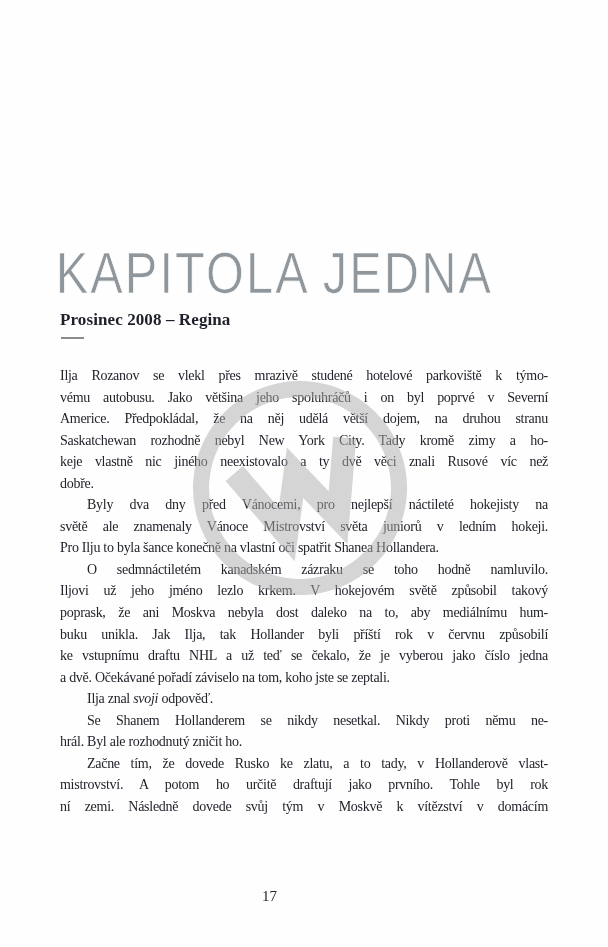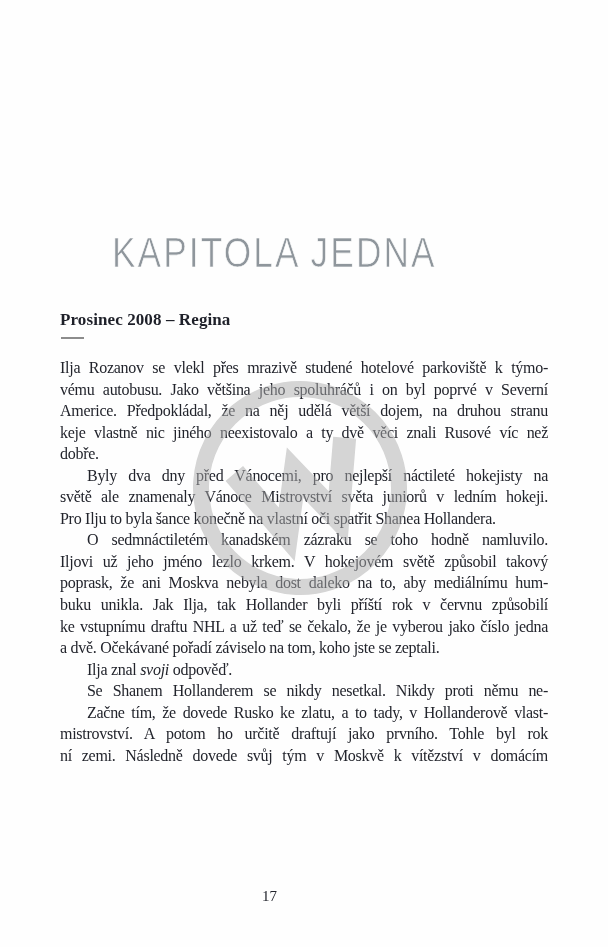--- a/index.html
+++ b/index.html
@@ -12,21 +12,21 @@
     font-family: "Liberation Serif", serif;
   }
 
   .chapter-heading {
     position: absolute;
     top: 201px;
     left: 0;
     width: 548px;
     text-align: center;
     font-family: "Liberation Sans", sans-serif;
-    font-size: 42px;
+    font-size: 58px;
     font-weight: 300;
     line-height: 1.15;
     color: var(--heading, #8f969c);
     -webkit-text-stroke: 0.7px #fefefe;
   }
   .chapter-heading .squeeze {
     display: inline-block;
     letter-spacing: 2.5px;
     transform: scaleX(0.84);
     transform-origin: 50% 50%;
@@ -46,24 +46,24 @@
     position: absolute;
     top: 337px;
     left: 61px;
     width: 23px;
     height: 2px;
     background: var(--rule, #8c8c8c);
   }
 
   .body-text {
     position: absolute;
-    top: 357px;
+    top: 365px;
     left: 60px;
     width: 488px;
-    font-size: 16px;
+    font-size: 14px;
     letter-spacing: -0.28px;
     line-height: 21.55px;
     color: var(--body-text, #22242c);
   }
   .para { margin: 0; }
   .line {
     text-align: justify;
     text-align-last: justify;
     white-space: nowrap;
     overflow: visible;
@@ -100,20 +100,21 @@
 
   <div class="chapter-subtitle">Prosinec 2008 – Regina</div>
 
   <div class="subtitle-rule"></div>
 
   <div class="body-text">
       <div class="para">
         <div class="line"><span>Ilja Rozanov se vlekl přes mrazivě studené hotelové parkoviště k týmo-</span></div>
         <div class="line"><span>vému autobusu. Jako většina jeho spoluhráčů i on byl poprvé v Severní</span></div>
         <div class="line"><span>Americe. Předpokládal, že na něj udělá větší dojem, na druhou stranu</span></div>
+        <div class="line"><span>Saskatchewan rozhodně nebyl New York City. Tady kromě zimy a ho-</span></div>
         <div class="line"><span>keje vlastně nic jiného neexistovalo a ty dvě věci znali Rusové víc než</span></div>
         <div class="line rag"><span>dobře.</span></div>
       </div>
       <div class="para">
         <div class="line indent"><span>Byly dva dny před Vánocemi, pro nejlepší náctileté hokejisty na</span></div>
         <div class="line"><span>světě ale znamenaly Vánoce Mistrovství světa juniorů v ledním hokeji.</span></div>
         <div class="line rag"><span>Pro Ilju to byla šance konečně na vlastní oči spatřit Shanea Hollandera.</span></div>
       </div>
       <div class="para">
         <div class="line indent"><span>O sedmnáctiletém kanadském zázraku se toho hodně namluvilo.</span></div>
@@ -121,20 +122,21 @@
         <div class="line"><span>poprask, že ani Moskva nebyla dost daleko na to, aby mediálnímu hum-</span></div>
         <div class="line"><span>buku unikla. Jak Ilja, tak Hollander byli příští rok v červnu způsobilí</span></div>
         <div class="line"><span>ke vstupnímu draftu NHL a už teď se čekalo, že je vyberou jako číslo jedna</span></div>
         <div class="line rag"><span>a dvě. Očekávané pořadí záviselo na tom, koho jste se zeptali.</span></div>
       </div>
       <div class="para">
         <div class="line indent rag"><span>Ilja znal </span><em>svoji</em><span> odpověď.</span></div>
       </div>
       <div class="para">
         <div class="line indent"><span>Se Shanem Hollanderem se nikdy nesetkal. Nikdy proti němu ne-</span></div>
+        <div class="line rag"><span>hrál. Byl ale rozhodnutý zničit ho.</span></div>
       </div>
       <div class="para">
         <div class="line indent"><span>Začne tím, že dovede Rusko ke zlatu, a to tady, v Hollanderově vlast-</span></div>
         <div class="line"><span>mistrovství. A potom ho určitě draftují jako prvního. Tohle byl rok</span></div>
         <div class="line"><span>ní zemi. Následně dovede svůj tým v Moskvě k vítězství v domácím</span></div>
       </div>
     </div>
 
   <svg class="watermark" viewBox="-117 -117 234 234" width="234" height="234" aria-hidden="true">
     <g transform="rotate(-18)">

